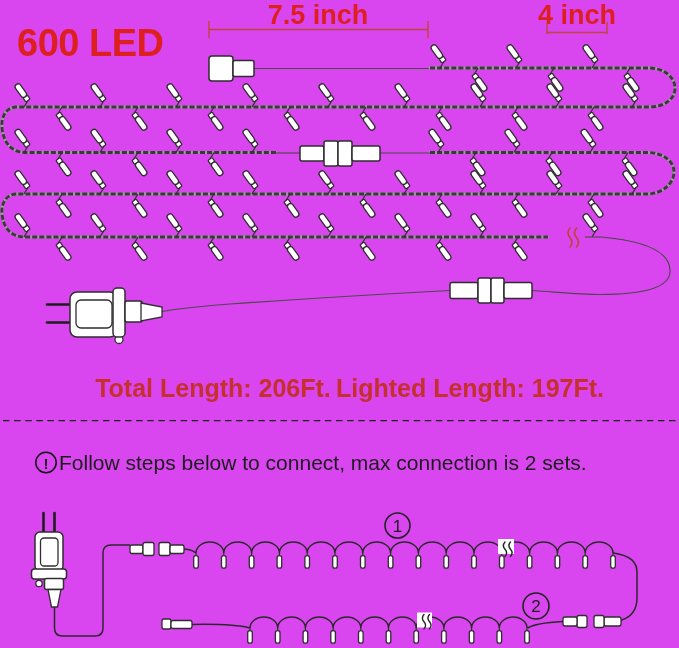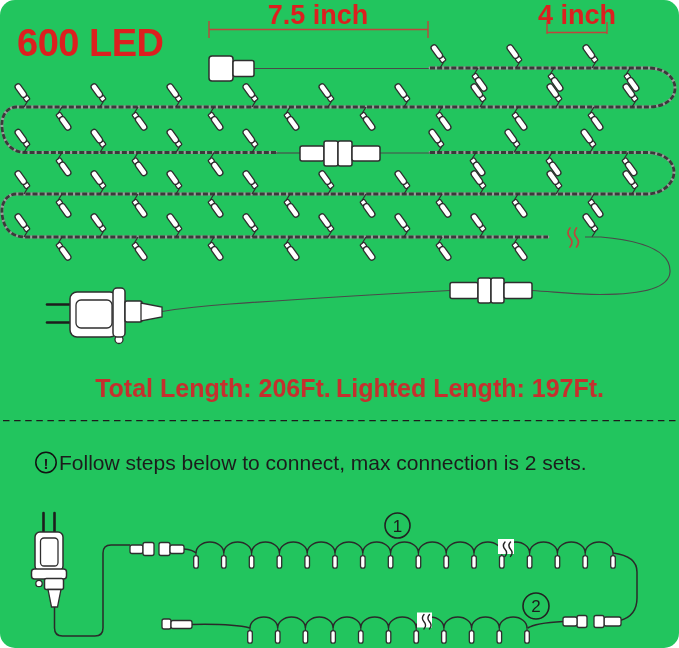--- a/index.html
+++ b/index.html
@@ -1,17 +1,17 @@
 <!DOCTYPE html>
 <html style="--accent_red: #dd1f1f; --length_red: #c5302e; --measure_red: #c0443c; --ink: #1c1c1c; --wire_gray: #9c9c9c;"><head>
 <meta charset="utf-8">
 <style>
   html,body{margin:0;padding:0;background:#fff;}
-  .stage{position:relative;width:679px;height:648px;background:#22c55e;overflow:hidden;
-         font-family:"Liberation Sans",sans-serif;border-radius:15px;}
+  .stage{position:relative;width:679px;height:648px;background:#d946ef;overflow:hidden;
+         font-family:"Liberation Sans",sans-serif;}
   svg{display:block}
   
   .braid-base{fill:none;stroke:#9c9c9c;stroke-width:2.8;stroke-linecap:round}
   .braid-dash{fill:none;stroke:#3a3a3a;stroke-width:2.8;stroke-dasharray:5 2.1;stroke-linecap:butt}
   .wire{fill:none;stroke:#4a4a4a;stroke-width:1.15}
   .wire2{fill:none;stroke:#2a2a2a;stroke-width:1.5}
   .part{fill:#fff;stroke:#2e2e2e;stroke-width:1.5}
   .partThin{fill:#fff;stroke:#2e2e2e;stroke-width:1.3}
   .prong{stroke:#1d1d1d;stroke-width:2.6;stroke-linecap:round}
   

